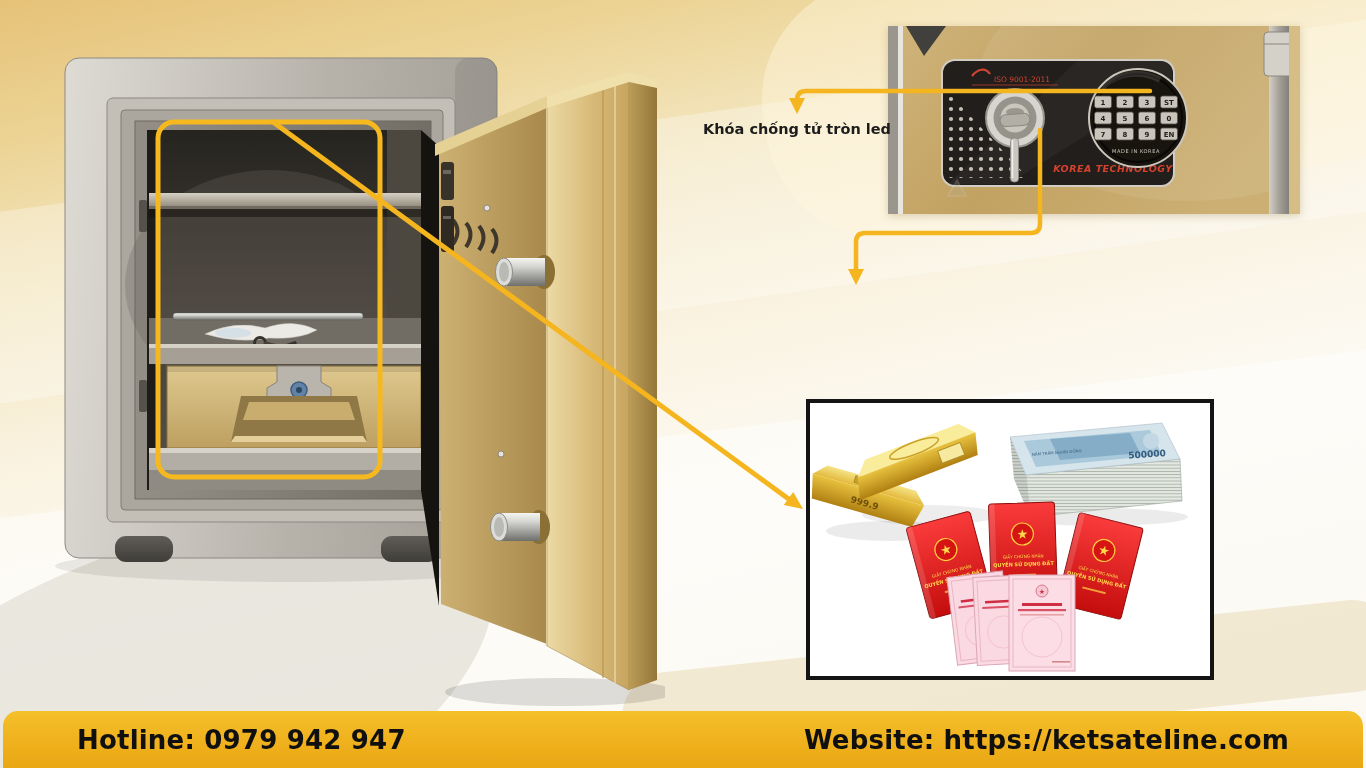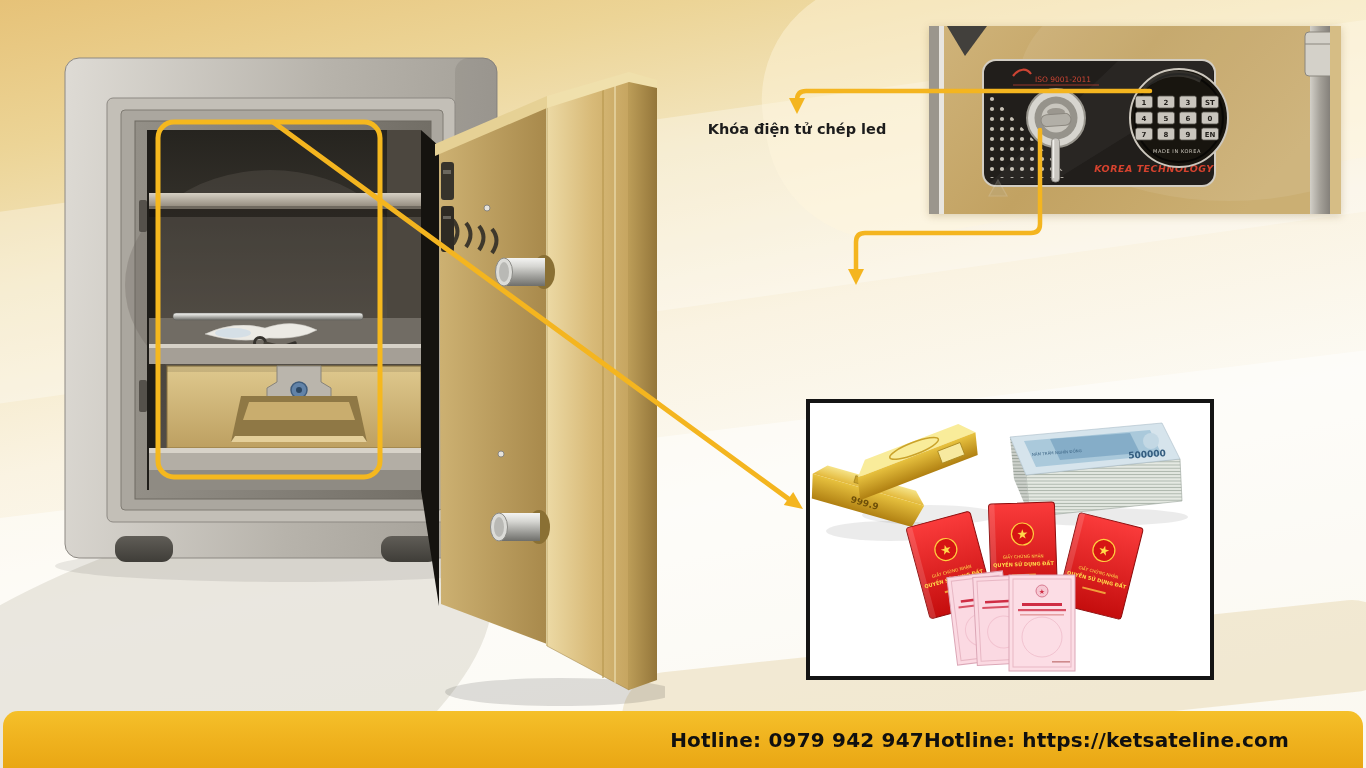--- a/index.html
+++ b/index.html
@@ -9,35 +9,35 @@
     background:linear-gradient(168deg,#e6c278 0%,#ecd496 14%,#f3e6c0 28%,#faf3e2 45%,#fcfaf3 62%,#f6f1e2 100%);
   }
   .swoosh{position:absolute;pointer-events:none;}
   .sw1{left:-120px;top:110px;width:1700px;height:190px;background:rgba(255,255,255,.30);transform:rotate(-8deg);border-radius:120px;}
   .sw2{left:-220px;top:430px;width:1900px;height:430px;background:rgba(255,255,255,.48);transform:rotate(-7deg);border-radius:220px;}
   .sw3{left:-260px;top:560px;width:780px;height:330px;background:rgba(211,206,194,.45);transform:rotate(-24deg);border-radius:50%;}
   .sw4{left:620px;top:636px;width:780px;height:92px;background:rgba(233,219,183,.55);transform:rotate(-6deg);border-radius:60px;}
   .sw5{left:760px;top:-60px;width:700px;height:260px;background:rgba(255,246,222,.45);transform:rotate(-10deg);border-radius:120px;}
 
   .safe-illustration{position:absolute;left:55px;top:50px;width:610px;height:660px;}
-  .closeup{position:absolute;left:929px;top:26px;width:412px;height:188px;box-shadow:0 2px 8px rgba(120,90,30,.25);}
+  .closeup{position:absolute;left:888px;top:26px;width:412px;height:188px;box-shadow:0 2px 8px rgba(120,90,30,.25);}
   .valuables{position:absolute;left:806px;top:399px;width:400px;height:273px;background:#ffffff;border:4px solid #141414;}
   .overlay{position:absolute;left:0;top:0;width:1366px;height:768px;pointer-events:none;}
 
   .callout{position:absolute;color:#1c1c1c;font-weight:700;font-size:14.5px;line-height:20px;text-align:center;}
   .callout-a{left:677px;top:119px;width:240px;}
   .callout-b{left:760px;top:286px;width:200px;}
 
   .footer-bar{
     position:absolute;left:3px;top:711px;width:1360px;height:57px;
     background:linear-gradient(180deg,#f5c02a 0%,#efb11d 55%,#e9a714 100%);
     border-radius:15px 15px 0 0;
-    display:flex;align-items:center;justify-content:flex-end;
+    display:flex;align-items:center;justify-content:space-between;
     padding:0 74px;box-sizing:border-box;
-    color:#101010;font-size:20px;font-weight:700;letter-spacing:.2px;
+    color:#101010;font-size:26px;font-weight:700;letter-spacing:.2px;
   }
   svg text{font-family:"DejaVu Sans",sans-serif;}
 </style>
 </head>
 <body>
 
 <div class="canvas">
 
   <div class="swoosh sw1"></div>
   <div class="swoosh sw5"></div>
@@ -408,20 +408,20 @@
       <path d="M1150,91 L806,91 Q797,91 797,100 L797,101" fill="none" stroke="#F4B51F" stroke-width="4.5" stroke-linecap="round"></path>
       <polygon points="797,114 789,98 805,98" fill="#F4B51F"></polygon>
     </g>
 
     <g>
       <path d="M1040,130 L1040,224 Q1040,233 1031,233 L865,233 Q856,233 856,242 L856,271" fill="none" stroke="#F4B51F" stroke-width="4.5" stroke-linecap="round"></path>
       <polygon points="856,285 848,269 864,269" fill="#F4B51F"></polygon>
     </g>
   </svg>
 
-  <div class="callout callout-a">Khóa điện tử chép led</div>
+  <div class="callout callout-a">Khóa chống tử tròn led</div>
 
   <div class="footer-bar">
     <span>Hotline: 0979 942 947</span>
-    <span>Hotline: https://ketsateline.com</span>
+    <span>Website: https://ketsateline.com</span>
   </div>
 
 </div>
 
 </body></html>

